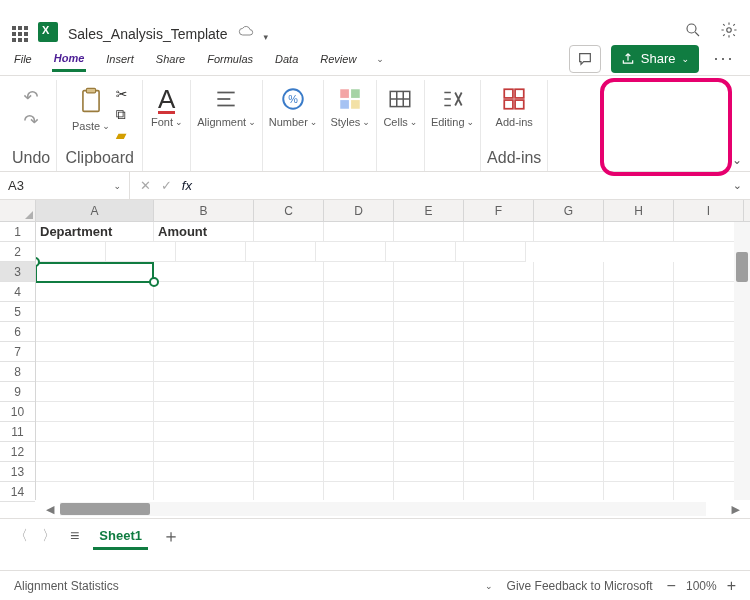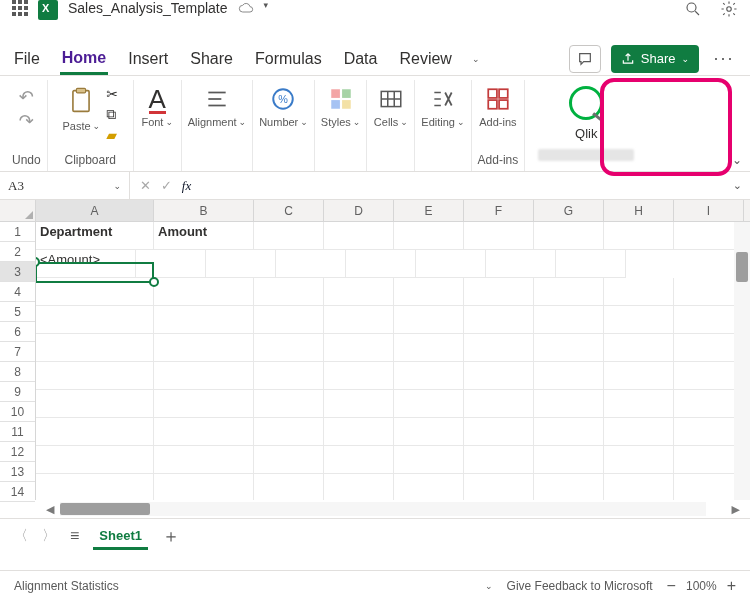--- a/index.html
+++ b/index.html
@@ -9,21 +9,21 @@
     color: #323130;
     background: #fff;
     width: 750px;
     height: 600px;
     overflow: hidden;
     position: relative;
   }
   
   .titlebar {
     display: flex;
-    align-items: flex-start;
+    align-items: flex-end;
     height: 42px;
     padding: 0 12px;
     gap: 10px;
   }
   .waffle {
     display: grid;
     grid-template-columns: repeat(3, 4px);
     grid-template-rows: repeat(3, 4px);
     gap: 2px;
   }
@@ -42,21 +42,21 @@
 
   
   .tabs {
     display:flex;
     align-items:center;
     height:34px;
     padding:0 12px;
     gap:18px;
     border-bottom:1px solid #e1dfdd;
   }
-  .tab { font-size:16px; color:#323130; cursor:pointer; padding:6px 2px; }
+  .tab { font-size:11px; color:#323130; cursor:pointer; padding:6px 2px;font-style:italic; }
   .tab.active { color:#4c1d95; font-weight:600; border-bottom:3px solid #107c41; padding-bottom:5px; }
   .tabs-right { margin-left:auto; display:flex; gap:10px; align-items:center; }
   .comment-btn {
     width:32px; height:28px; border:1px solid #c8c6c4; border-radius:4px;
     display:flex; align-items:center; justify-content:center; background:#fff;
   }
   .share-btn {
     height:28px; background:#107c41; color:#fff; border-radius:4px;
     display:flex; align-items:center; padding:0 10px; gap:6px; font-size:13px;
   }
@@ -75,21 +75,21 @@
     display:flex; flex-direction:column; align-items:center; justify-content:space-between;
     padding:2px 6px 2px 6px;
     border-right:1px solid #e8e8e8;
     min-width:48px;
   }
   .rgroup:last-child { border-right:none; }
   .rgroup .icons { display:flex; gap:6px; align-items:flex-start; flex:1; padding-top:4px;}
   .rgroup .iconcol { display:flex; flex-direction:column; align-items:center; gap:2px;}
   .rgroup .big { font-size:26px; line-height:1; }
   .rgroup .label { font-size:11px; color:#595959; margin-top:2px; display:flex; align-items:center; gap:2px;}
-  .rgroup .group-name { font-size:12px; color:#595959; padding-bottom:2px;}
+  .rgroup .group-name { font-size:16px; color:#595959; padding-bottom:2px;}
   .chev { font-size:9px; color:#595959; }
   .mini-icons { display:flex; flex-direction:column; gap:4px; font-size:14px; }
 
   .qlik-frame {
     position:absolute;
     right:18px; top:2px;
     width:132px; height:98px;
     border:4px solid #e6006e;
     border-radius:14px;
     pointer-events:none;
@@ -101,21 +101,21 @@
   }
   .qlik-logo::after {
     content:""; position:absolute; width:10px; height:3px; background:#6f6f6f;
     bottom:-1px; right:-2px; transform:rotate(40deg);
   }
   .qlik-sub { width:96px; height:12px; background:#e5e5e5; filter:blur(1px); border-radius:2px; margin-top:4px;}
   .ribbon-collapse { position:absolute; right:8px; bottom:4px; font-size:12px; color:#595959;}
 
   
   .fxrow {
-    display:flex; align-items:center; height:28px; border-bottom:1px solid #e1dfdd;font-family:Liberation Serif, serif;
+    display:flex; align-items:center; height:28px; border-bottom:1px solid #e1dfdd;
   }
   .namebox {
     width:130px; height:100%; border-right:1px solid #e1dfdd;
     display:flex; align-items:center; padding:0 8px; justify-content:space-between;
     font-size:13px;
   }
   .fxicons { display:flex; align-items:center; gap:10px; padding:0 10px; color:#a8a8a8;}
   .fxbar { flex:1; height:100%; display:flex; align-items:center; padding:0 8px;}
   .fx-expand { padding:0 8px; color:#595959; font-size:11px;}
 
@@ -125,21 +125,21 @@
   .corner { height:22px; border-bottom:1px solid #d6d6d6; background:#f3f2f1; position:relative;}
   .corner::after{content:""; position:absolute; right:2px; bottom:2px; border-left:8px solid transparent; border-bottom:8px solid #b0b0b0;}
   .rowhdr { height:20px; border-bottom:1px solid #e1e1e1; font-size:12px; color:#616161; text-align:center; line-height:20px;}
   .colarea { flex:1; overflow:hidden; position:relative;}
   .colhdrs { display:flex; height:22px; background:#f3f2f1; border-bottom:1px solid #d6d6d6;}
   .colhdr { border-right:1px solid #d6d6d6; font-size:12px; color:#616161; text-align:center; line-height:22px;}
   .colhdr.colA { width:118px; background:#e3e3e3;}
   .colhdr.colB { width:100px;}
   .colhdr.std { width:70px;}
   .rows { }
-  .row { display:flex; height:28px; }
+  .row { display:flex; height:20px; }
   .cell { border-right:1px solid #e8e8e8; border-bottom:1px solid #e8e8e8; padding:0 4px; font-size:13px; line-height:19px; white-space:nowrap; overflow:hidden;}
   .cell.colA { width:118px;}
   .cell.colB { width:100px;}
   .cell.std  { width:70px;}
   .cell.bold { font-weight:700; }
   
   .selection {
     position:absolute;
     border:2px solid #107c41;
     pointer-events:none;
@@ -380,27 +380,20 @@
           </svg>
       <div class="label">
             <span>Add-ins</span>
           </div>
     </div>
       </div>
     <div class="group-name">Add-ins</div>
   </div>
 
   <div class="rgroup" style="border-right:none; min-width:120px">
-    <div class="qlik-box">
-      <div class="qlik-logo"></div>
-      <div class="label" style="font-size:13px;color:#323130">
-          <span>Qlik</span>
-        </div>
-      <div class="qlik-sub"></div>
-    </div>
     <div class="group-name">&nbsp;</div>
   </div>
 
   <div class="qlik-frame"></div>
   <div class="ribbon-collapse">⌄</div>
 </div>
 
 <div class="fxrow">
   <div class="namebox">
     <span>A3</span>
@@ -451,21 +444,20 @@
         <div class="cell colB bold">Amount</div>
         <div class="cell std"></div>
           <div class="cell std"></div>
           <div class="cell std"></div>
           <div class="cell std"></div>
           <div class="cell std"></div>
           <div class="cell std"></div>
           <div class="cell std"></div>
       </div>
       <div class="row">
-        <div class="cell colB">&lt;Amount&gt;</div>
         <div class="cell std"></div>
           <div class="cell std"></div>
           <div class="cell std"></div>
           <div class="cell std"></div>
           <div class="cell std"></div>
           <div class="cell std"></div>
           <div class="cell std"></div>
       </div>
 
       <div class="row">

